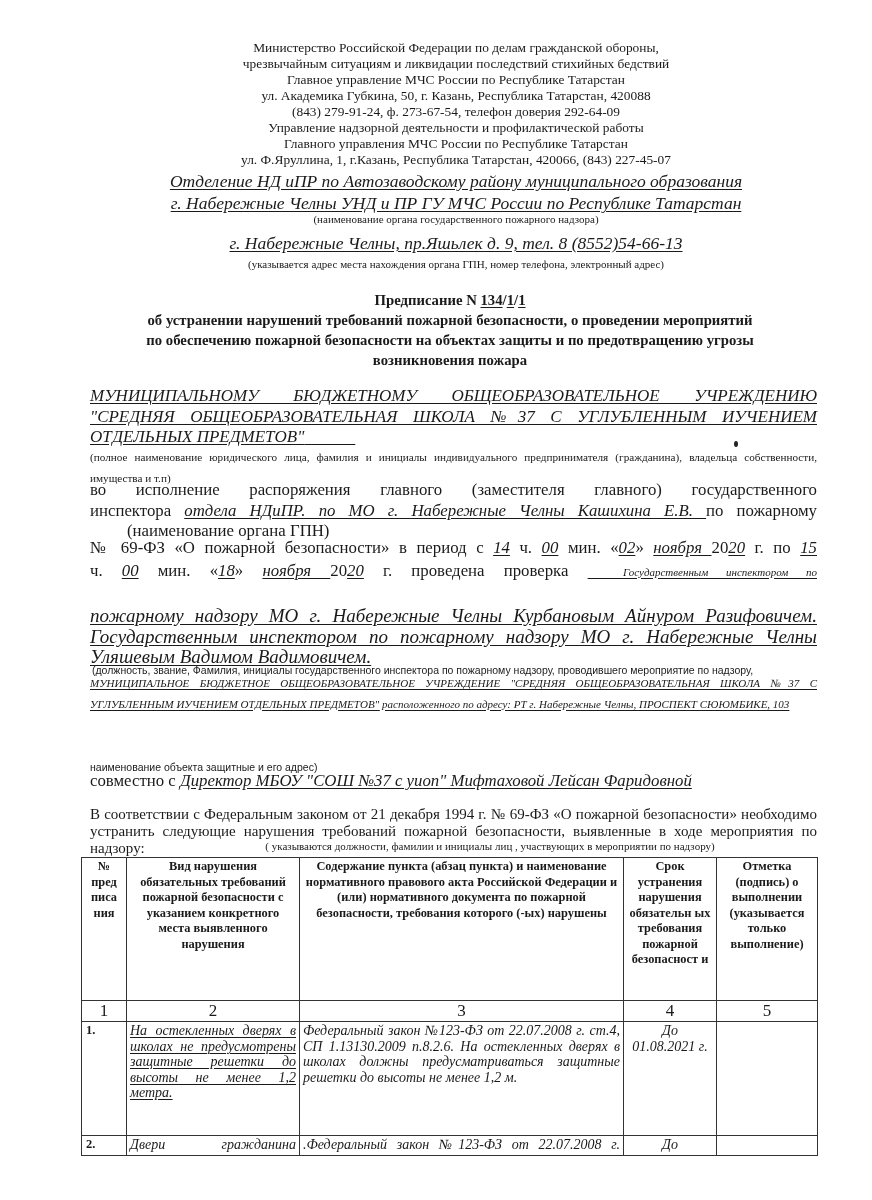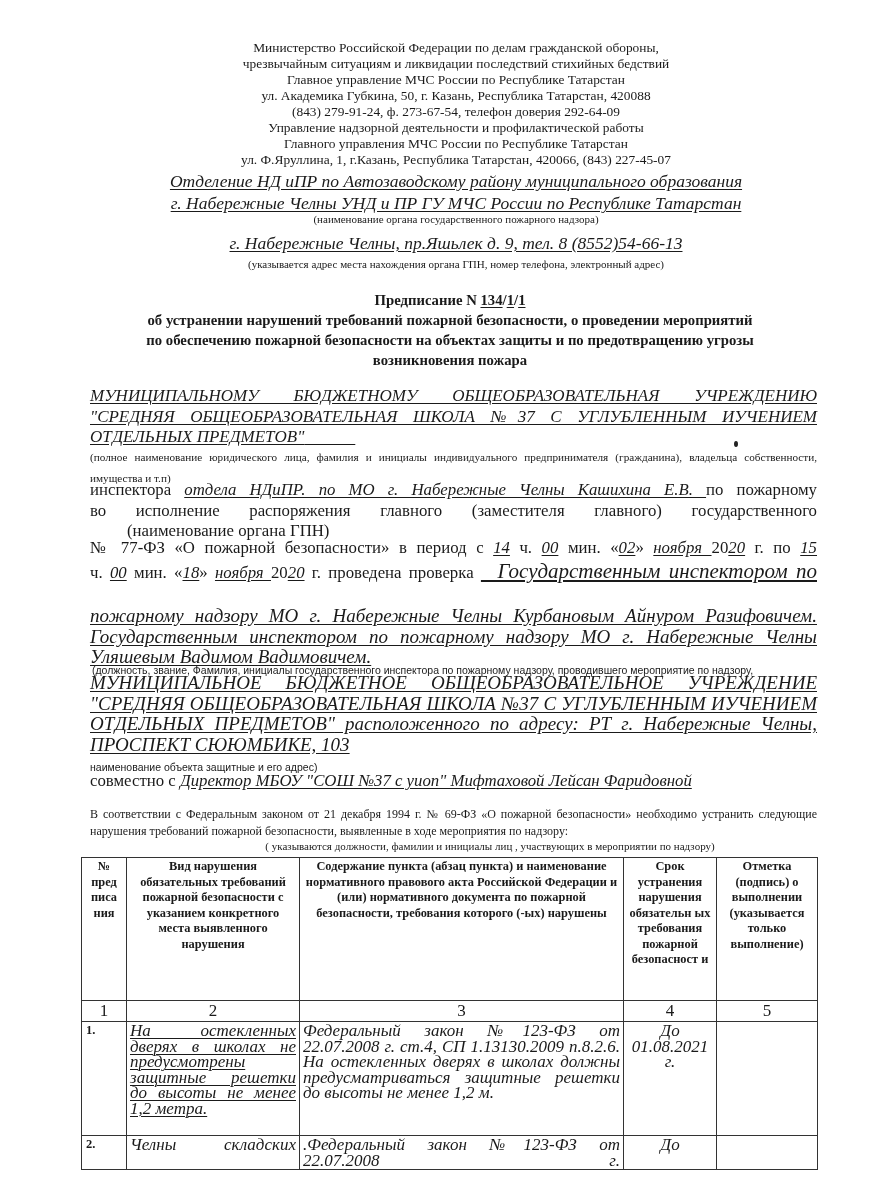--- a/index.html
+++ b/index.html
@@ -17,21 +17,21 @@
            font-family: "Liberation Serif", serif; transform: scaleX(0.95); transform-origin: 450px 0; }
   .para { left: 90px; width: 727px; font-size: 16.8px; line-height: 20.5px; text-align: justify; }
   .para.it { font-style: italic; }
   .justline { text-align: justify; text-align-last: justify; }
   .condensed { font-family: "Liberation Sans Narrow", "Liberation Sans", sans-serif; font-size: 10.5px; }
   table.grid { position: absolute; left: 81px; top: 857px; border-collapse: collapse;
                width: 736px; table-layout: fixed; font-family: "Liberation Serif", serif; }
   table.grid td, table.grid th { border: 1px solid #333; vertical-align: top; padding: 1px 3px; }
   table.grid th { font-weight: bold; font-size: 12.4px; line-height: 15.5px; text-align: center; }
   table.grid td.num { font-size: 17px; text-align: center; line-height: 20px; padding: 0; }
-  table.grid td.it { font-style: italic; font-size: 17px; line-height: 15.6px; text-align: justify; }
+  table.grid td.it { font-style: italic; font-size: 14px; line-height: 15.6px; text-align: justify; }
   table.grid td.rn { font-weight: bold; font-size: 12.5px; padding-left: 4px; }
   .dot { width: 4px; height: 6px; border-radius: 50%; background: #222; }
 </style>
 </head>
 <body>
 
 <div class="abs hdr" style="top:40px; left:20px;">
   <div>Министерство Российской Федерации по делам гражданской обороны,</div>
   <div>чрезвычайным ситуациям и ликвидации последствий стихийных бедствий</div>
   <div>Главное управление МЧС России по Республике Татарстан</div>
@@ -56,59 +56,59 @@
 <div class="abs title" style="top:290px;">
   <div>
     <span>Предписание N </span><span class="u">134</span><span>/</span><span class="u">1</span><span>/</span><span class="u">1</span>
   </div>
   <div>об устранении нарушений требований пожарной безопасности, о проведении мероприятий</div>
   <div>по обеспечению пожарной безопасности на объектах защиты и по предотвращению угрозы</div>
   <div>возникновения пожара</div>
 </div>
 
 <div class="abs para it" style="top:386px; font-size:17px; line-height:20.5px;">
-  <div class="justline"><span class="u">МУНИЦИПАЛЬНОМУ БЮДЖЕТНОМУ ОБЩЕОБРАЗОВАТЕЛЬНАЯ УЧРЕЖДЕНИЮ</span></div>
+  <div class="justline"><span class="u">МУНИЦИПАЛЬНОМУ БЮДЖЕТНОМУ ОБЩЕОБРАЗОВАТЕЛЬНОЕ УЧРЕЖДЕНИЮ</span></div>
   <div class="justline"><span class="u">"СРЕДНЯЯ ОБЩЕОБРАЗОВАТЕЛЬНАЯ ШКОЛА №37 С УГЛУБЛЕННЫМ ИУЧЕНИЕМ</span></div>
   <div><span class="u">ОТДЕЛЬНЫХ ПРЕДМЕТОВ"</span><span class="u">&nbsp;&nbsp;&nbsp;&nbsp;&nbsp;&nbsp;&nbsp;&nbsp;&nbsp;&nbsp;&nbsp;&nbsp;</span></div>
 </div>
 <div class="abs dot" style="left:734px; top:441px;"></div>
 <div class="abs para note" style="top:447px; font-size:11.2px;">(полное наименование юридического лица, фамилия и инициалы индивидуального предпринимателя (гражданина), владельца собственности, имущества и т.п)</div>
 
 <div class="abs para" style="top:480px;">
+  <div class="justline">во исполнение распоряжения главного (заместителя главного) государственного</div>
   <div class="justline">
     <span>инспектора </span><span class="u itl">отдела НДиПР. по МО г. Набережные Челны Кашихина Е.В. </span><span> по пожарному</span>
   </div>
-  <div class="justline">во исполнение распоряжения главного (заместителя главного) государственного</div>
 </div>
 <div class="abs para note" style="top:521px;margin-left:37px;">(наименование органа ГПН)</div>
 
 <div class="abs para" style="top:537px; line-height:22.5px;">
   <div class="justline">
-    <span>№ 77-ФЗ «О пожарной безопасности» в период с </span><span class="u itl">14</span><span> ч. </span><span class="u itl">00</span><span> мин. «</span><span class="u itl">02</span><span>» </span><span class="u itl">ноября </span><span>20</span><span class="u itl">20</span><span> г. по </span><span class="u itl">15</span>
+    <span>№ 69-ФЗ «О пожарной безопасности» в период с </span><span class="u itl">14</span><span> ч. </span><span class="u itl">00</span><span> мин. «</span><span class="u itl">02</span><span>» </span><span class="u itl">ноября </span><span>20</span><span class="u itl">20</span><span> г. по </span><span class="u itl">15</span>
   </div>
   <div class="justline">
-    <span>ч. </span><span class="u itl">00</span><span> мин. «</span><span class="u itl">18</span><span>» </span><span class="u itl">ноября </span><span>20</span><span class="u itl">20</span><span> г. проведена проверка </span><span class="u itl" style="font-size:21px;">&nbsp;&nbsp;Государственным инспектором по</span>
+    <span>ч. </span><span class="u itl">00</span><span> мин. «</span><span class="u itl">18</span><span>» </span><span class="u itl">ноября </span><span>20</span><span class="u itl">20</span><span> г. проведена проверка </span><span class="u itl" style="font-size:11px;">&nbsp;&nbsp;Государственным инспектором по</span>
   </div>
 </div>
 <div class="abs para it" style="top:606px; font-size:19px; line-height:20.5px; text-align:justify;">
   <span class="u">пожарному надзору МО г. Набережные Челны Курбановым Айнуром Разифовичем. Государственным инспектором по пожарному надзору МО г. Набережные Челны Уляшевым Вадимом Вадимовичем.</span>
 </div>
 <div class="abs para condensed" style="top:660px; left:92px;">(должность, звание, Фамилия, инициалы государственного инспектора по пожарному надзору, проводившего мероприятие по надзору,</div>
 
-<div class="abs para it" style="top:673px; font-size:19px; line-height:20.5px;">
+<div class="abs para it" style="top:673px; font-size:11px; line-height:20.5px;">
   <span class="u">МУНИЦИПАЛЬНОЕ БЮДЖЕТНОЕ ОБЩЕОБРАЗОВАТЕЛЬНОЕ УЧРЕЖДЕНИЕ "СРЕДНЯЯ ОБЩЕОБРАЗОВАТЕЛЬНАЯ ШКОЛА №37 С УГЛУБЛЕННЫМ ИУЧЕНИЕМ ОТДЕЛЬНЫХ ПРЕДМЕТОВ"</span><span class="u"> расположенного по адресу: РТ г. Набережные Челны, ПРОСПЕКТ СЮЮМБИКЕ, 103</span>
 </div>
 <div class="abs para condensed" style="top:757px;">наименование объекта защитные и его адрес)</div>
 
 <div class="abs para" style="top:771px;">
   <span>совместно с </span><span class="u itl">Директор МБОУ "СОШ №37 с уиоп" Мифтаховой Лейсан Фаридовной</span>
 </div>
 <div class="abs center note" style="top:792px; left:230px; width:520px;margin-top:47px;">( указываются должности, фамилии и инициалы лиц , участвующих в мероприятии по надзору)</div>
 
-<div class="abs para" style="top:806px; font-size:12px; line-height:17px;">В соответствии с Федеральным законом от 21 декабря 1994 г. № 69-ФЗ «О пожарной безопасности» необходимо устранить следующие нарушения требований пожарной безопасности, выявленные в ходе мероприятия по надзору:</div>
+<div class="abs para" style="top:806px; font-size:15px; line-height:17px;">В соответствии с Федеральным законом от 21 декабря 1994 г. № 69-ФЗ «О пожарной безопасности» необходимо устранить следующие нарушения требований пожарной безопасности, выявленные в ходе мероприятия по надзору:</div>
 
 <table class="grid">
   <colgroup>
     <col style="width:45px">
       <col style="width:173px">
       <col style="width:324px">
       <col style="width:93px">
       <col style="width:101px">
   </colgroup>
   <tbody>
@@ -131,21 +131,21 @@
     <td class="it"><span class="u" style="text-decoration-thickness:1px;">На остекленных дверях в школах не предусмотрены защитные решетки до высоты не менее 1,2 метра.</span></td>
     <td class="it">Федеральный закон №123-ФЗ от 22.07.2008 г. ст.4, СП 1.13130.2009 п.8.2.6. На остекленных дверях в школах должны предусматриваться защитные решетки до высоты не менее 1,2 м.</td>
     <td class="it" style="text-align:center;">
       <div>До</div>
       <div>01.08.2021 г.</div>
     </td>
     <td></td>
   </tr>
   <tr style="height:20px;">
     <td class="rn">2.</td>
-    <td class="it justline">Челны складских</td>
+    <td class="it justline">Двери гражданина</td>
     <td class="it justline">.Федеральный закон №123-ФЗ от 22.07.2008 г.</td>
     <td class="it" style="text-align:center;">
       <div>До</div>
     </td>
     <td></td>
   </tr>
 </tbody>
   </table>
 
 </body></html>

